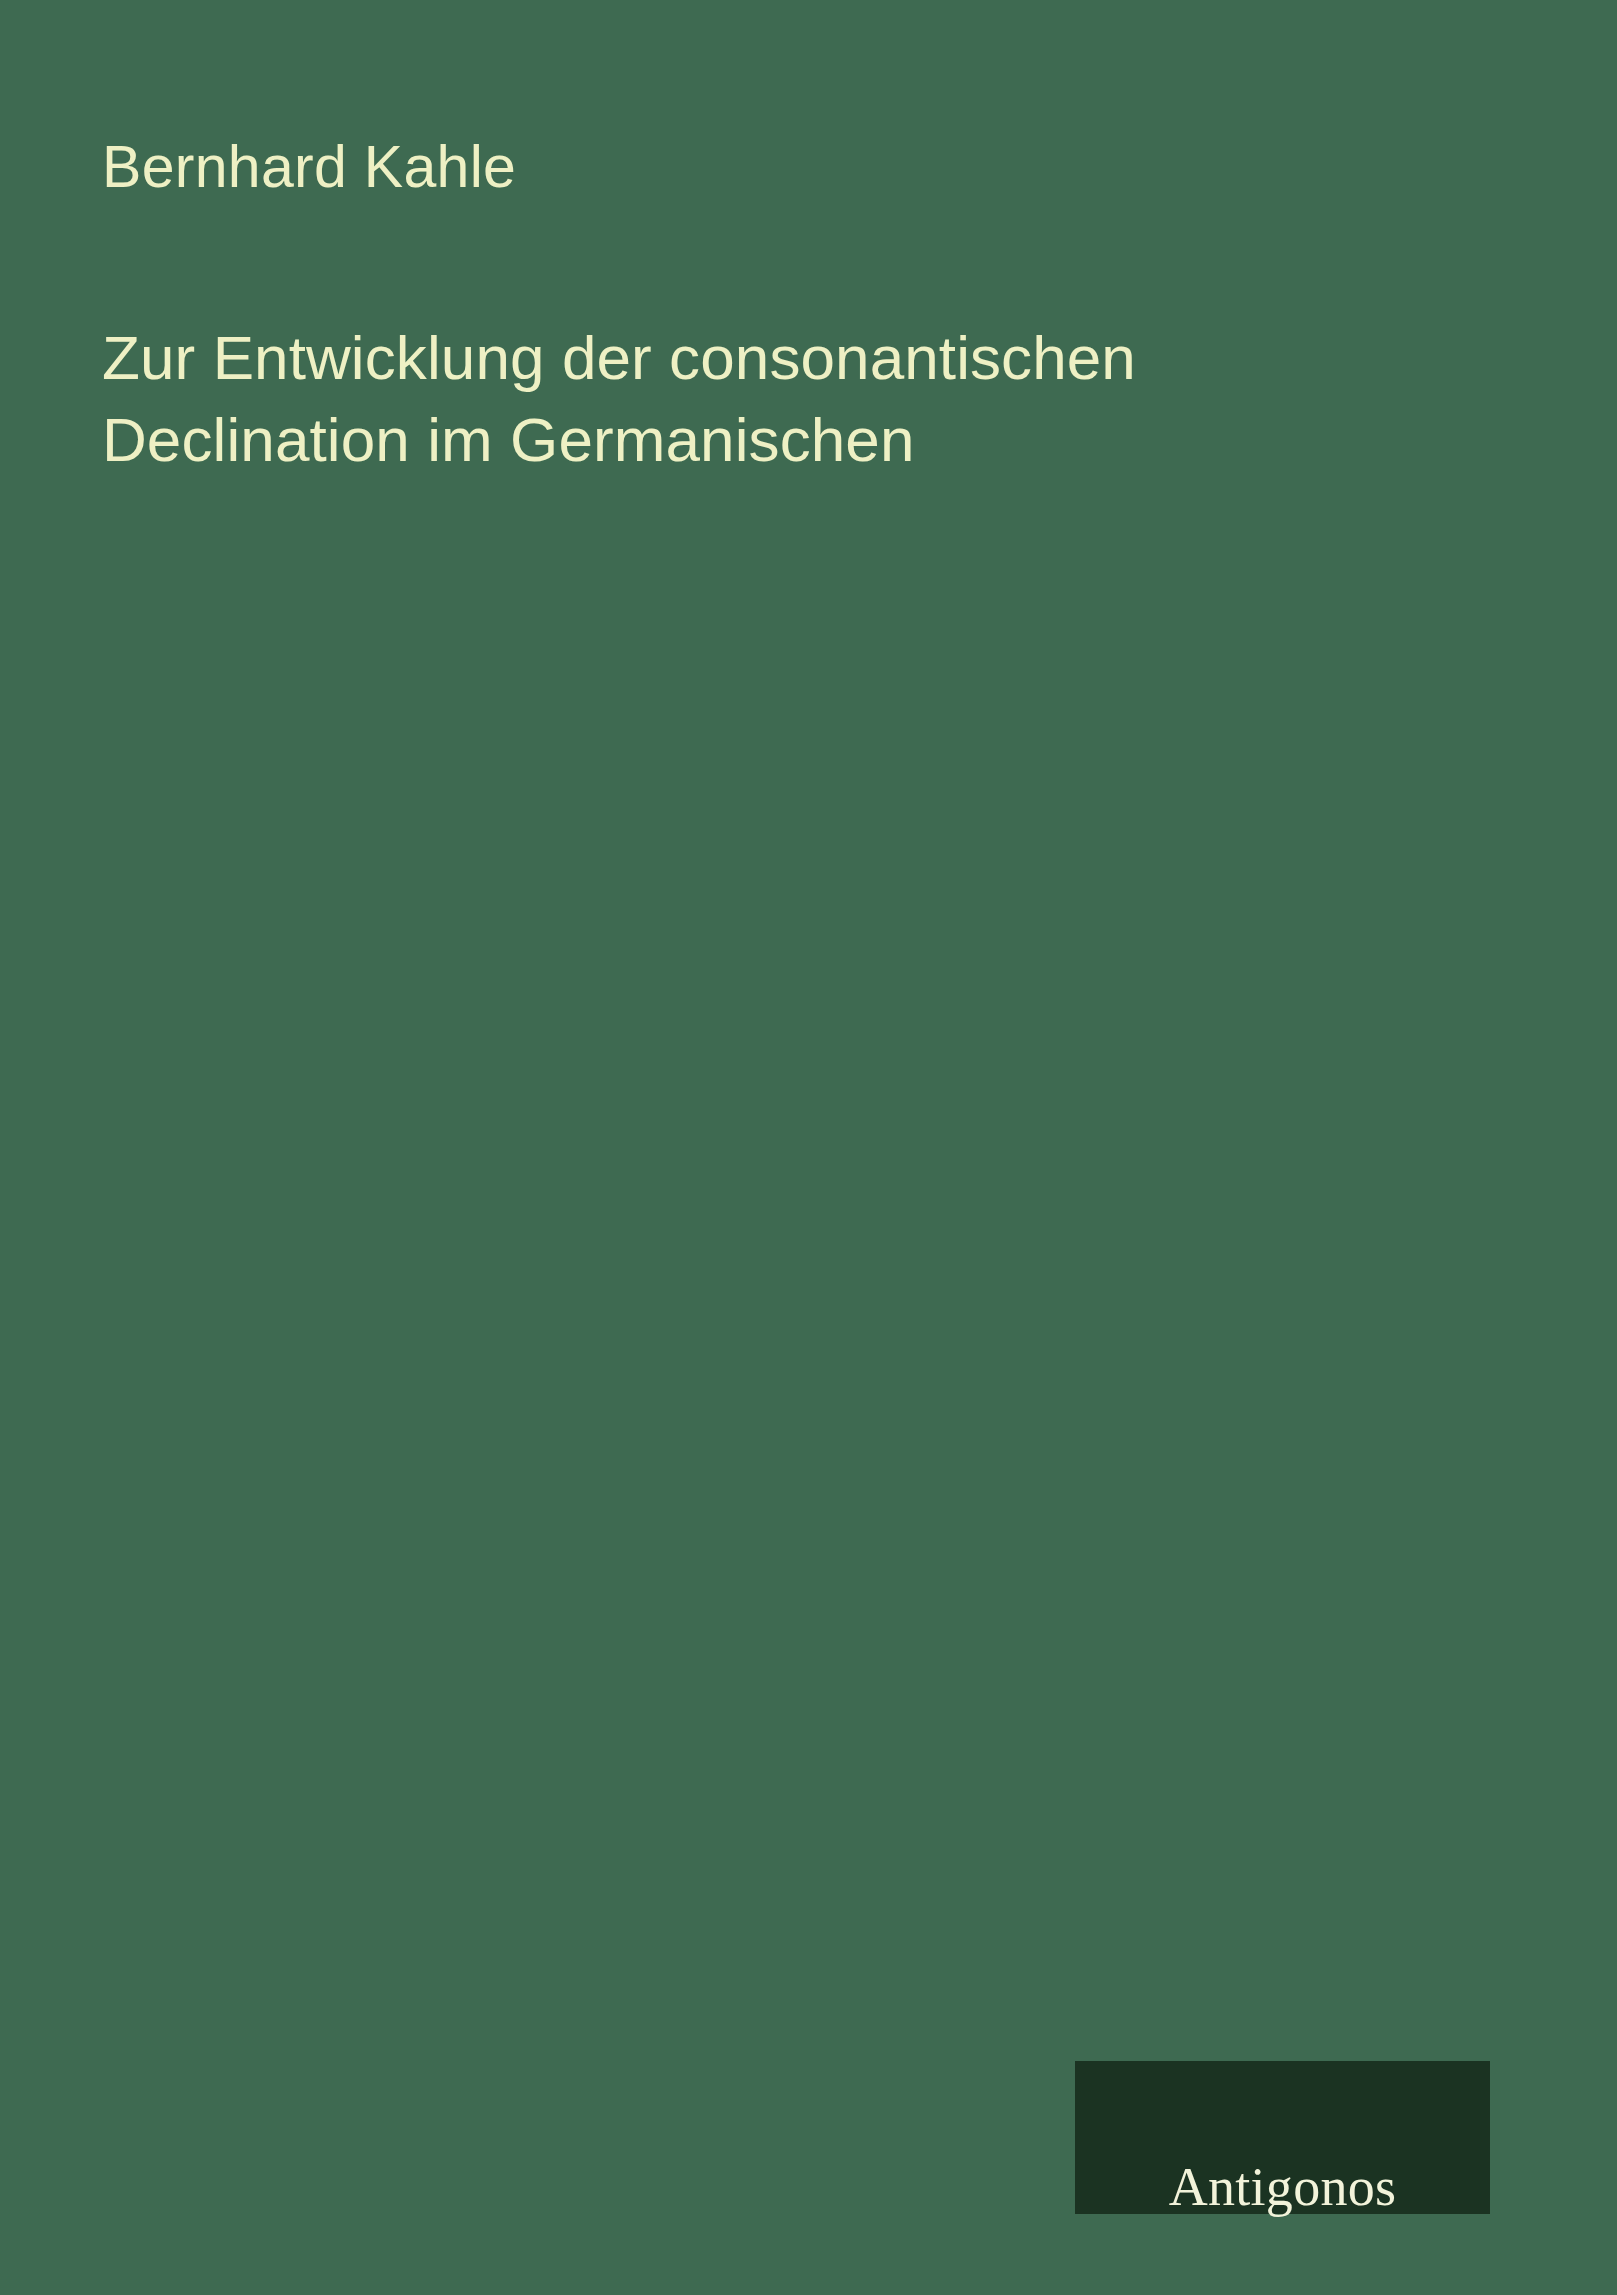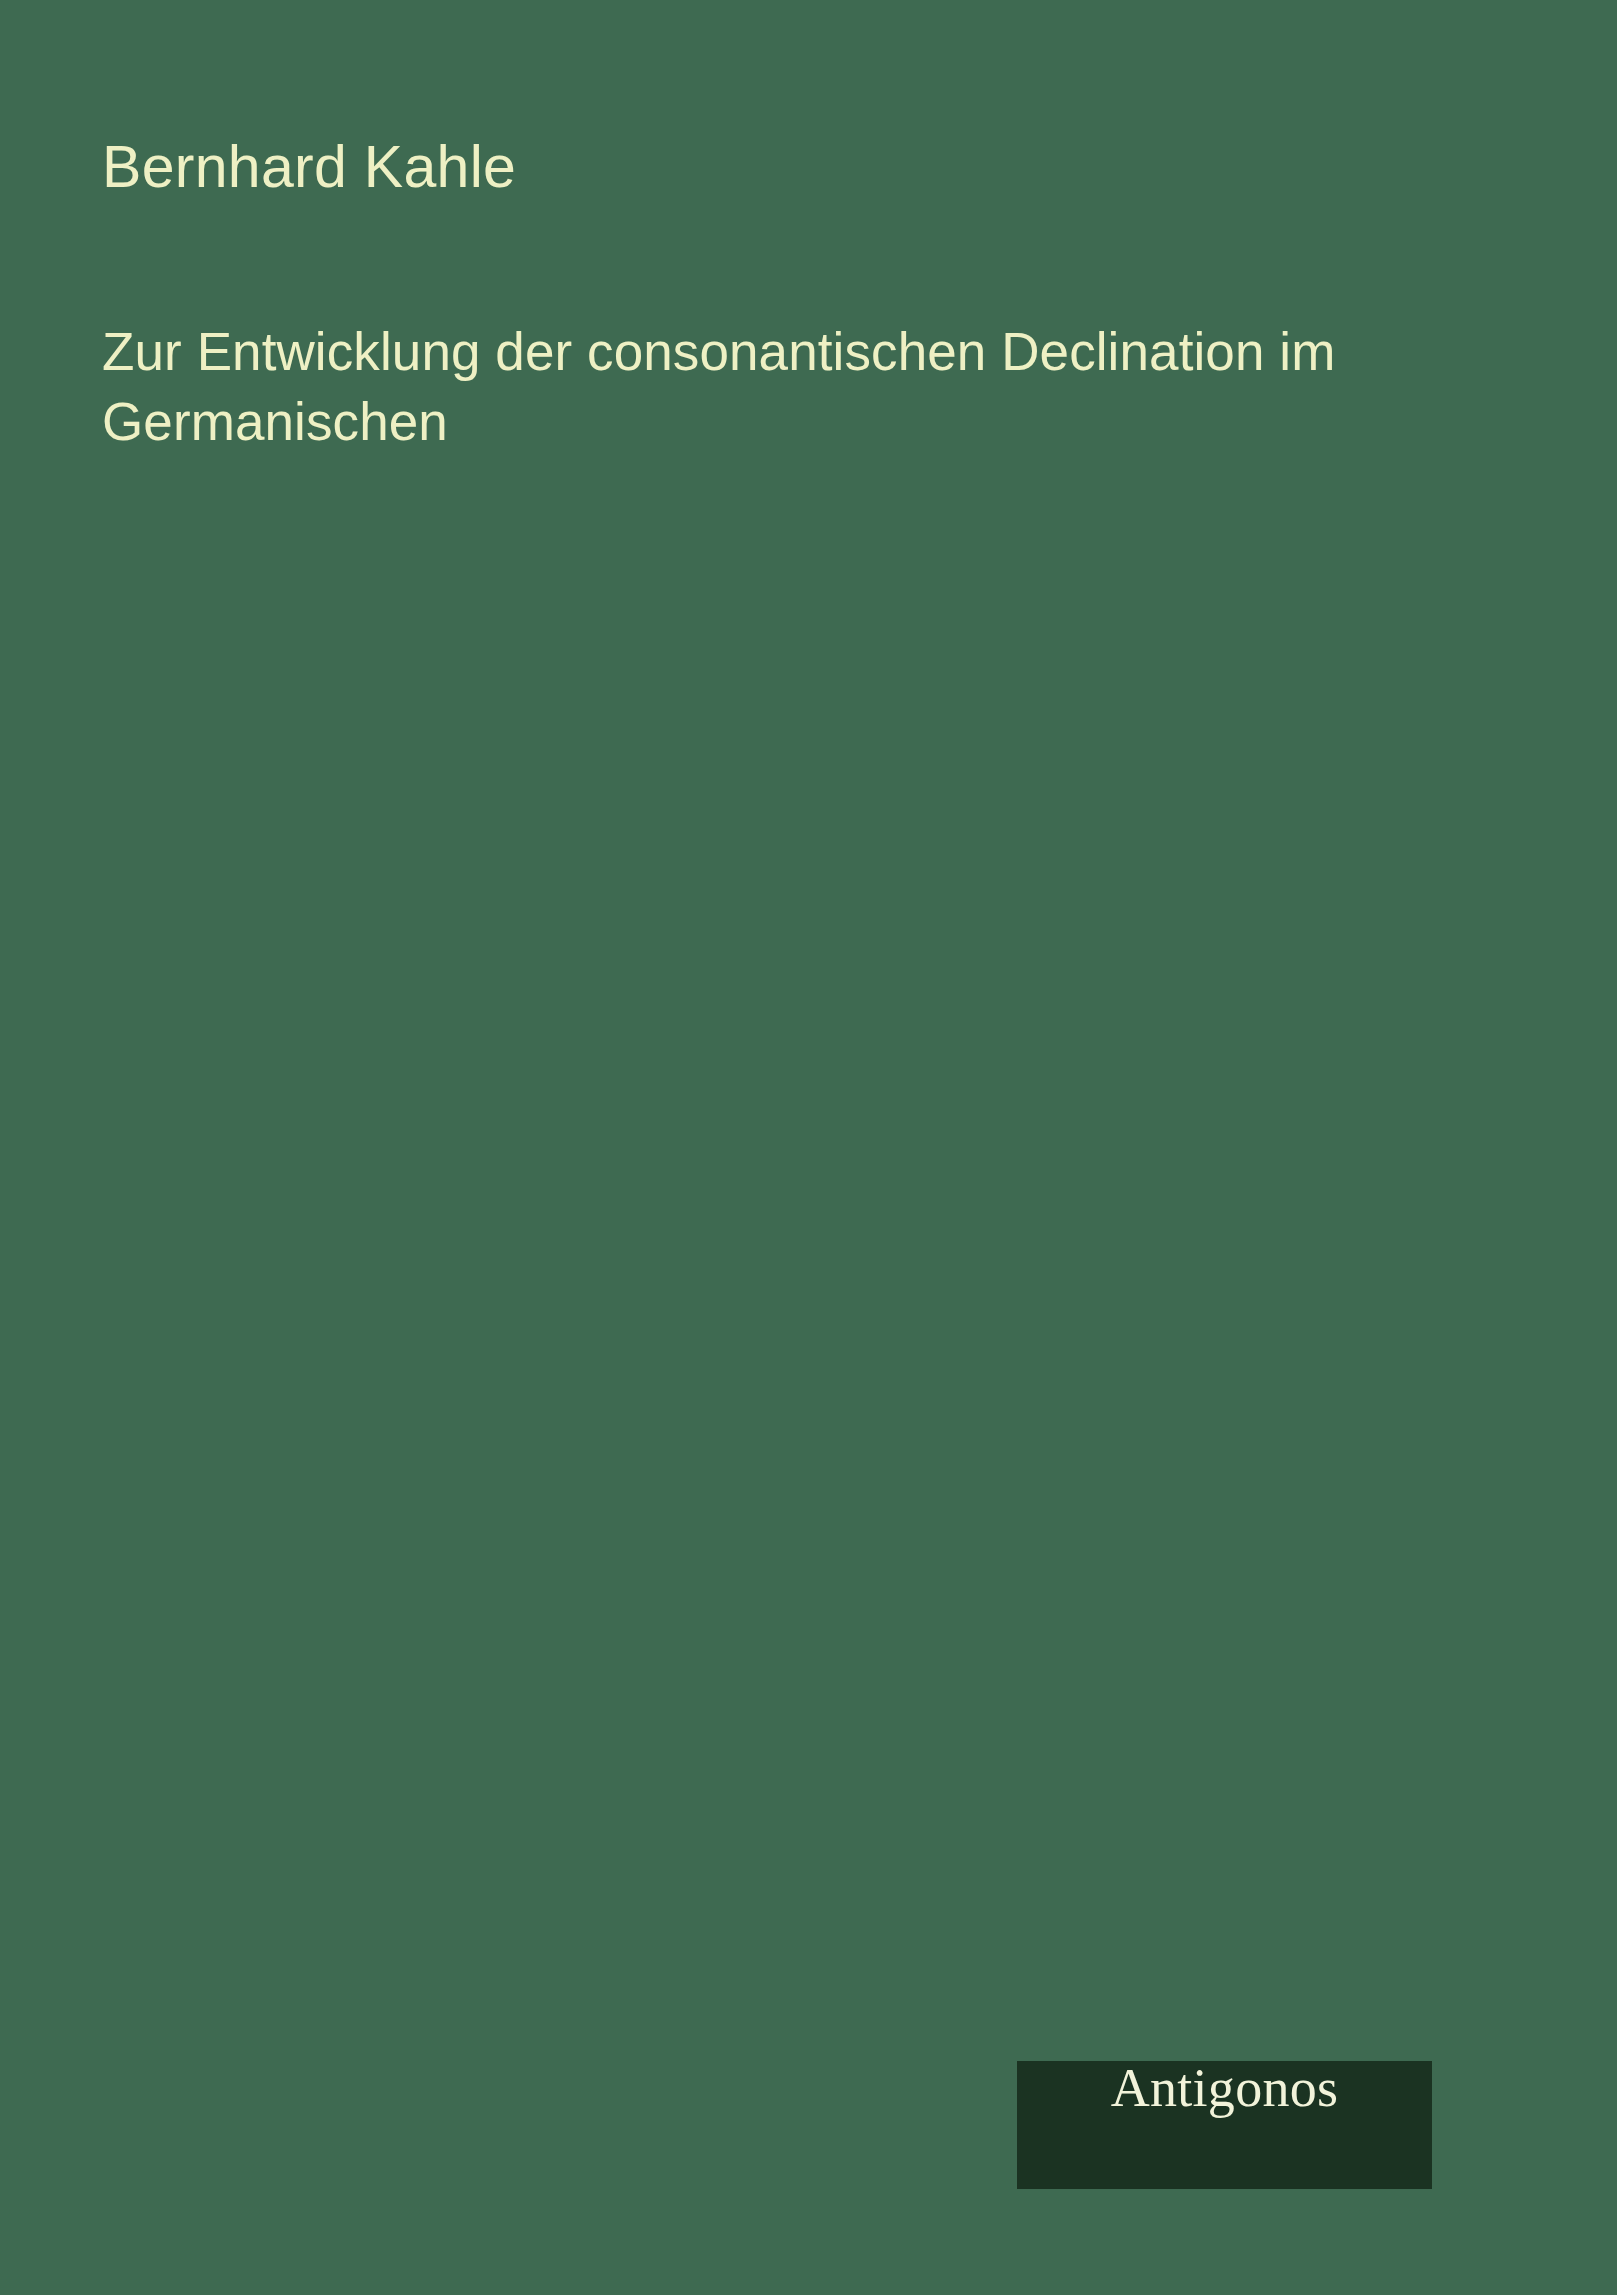--- a/index.html
+++ b/index.html
@@ -29,36 +29,36 @@
     color: #eef0c4;
     font-family: "Liberation Sans", sans-serif;
     font-weight: 400;
     letter-spacing: 0.3px;
   }
   .title {
     position: absolute;
     left: 102px;
     top: 317px;
     width: 1315px;
-    font-size: 53px;
+    font-size: 62px;
     line-height: 1.32;
     color: #eef0c4;
     font-family: "Liberation Sans", sans-serif;
     font-weight: 400;
     letter-spacing: 0.1px;
   }
   .publisher-box {
     position: absolute;
-    left: 1017px;
+    left: 1075px;
     top: 2061px;
     width: 415px;
-    height: 128px;
+    height: 153px;
     background: #1b3322;
     display: flex;
-    align-items: flex-start;
+    align-items: flex-end;
     justify-content: center;
   }
   .publisher-name {
     color: #f2f3da;
     font-family: "Liberation Serif", serif;
     font-size: 54px;
     line-height: 1;
     letter-spacing: 0.3px;
   }
 </style>

